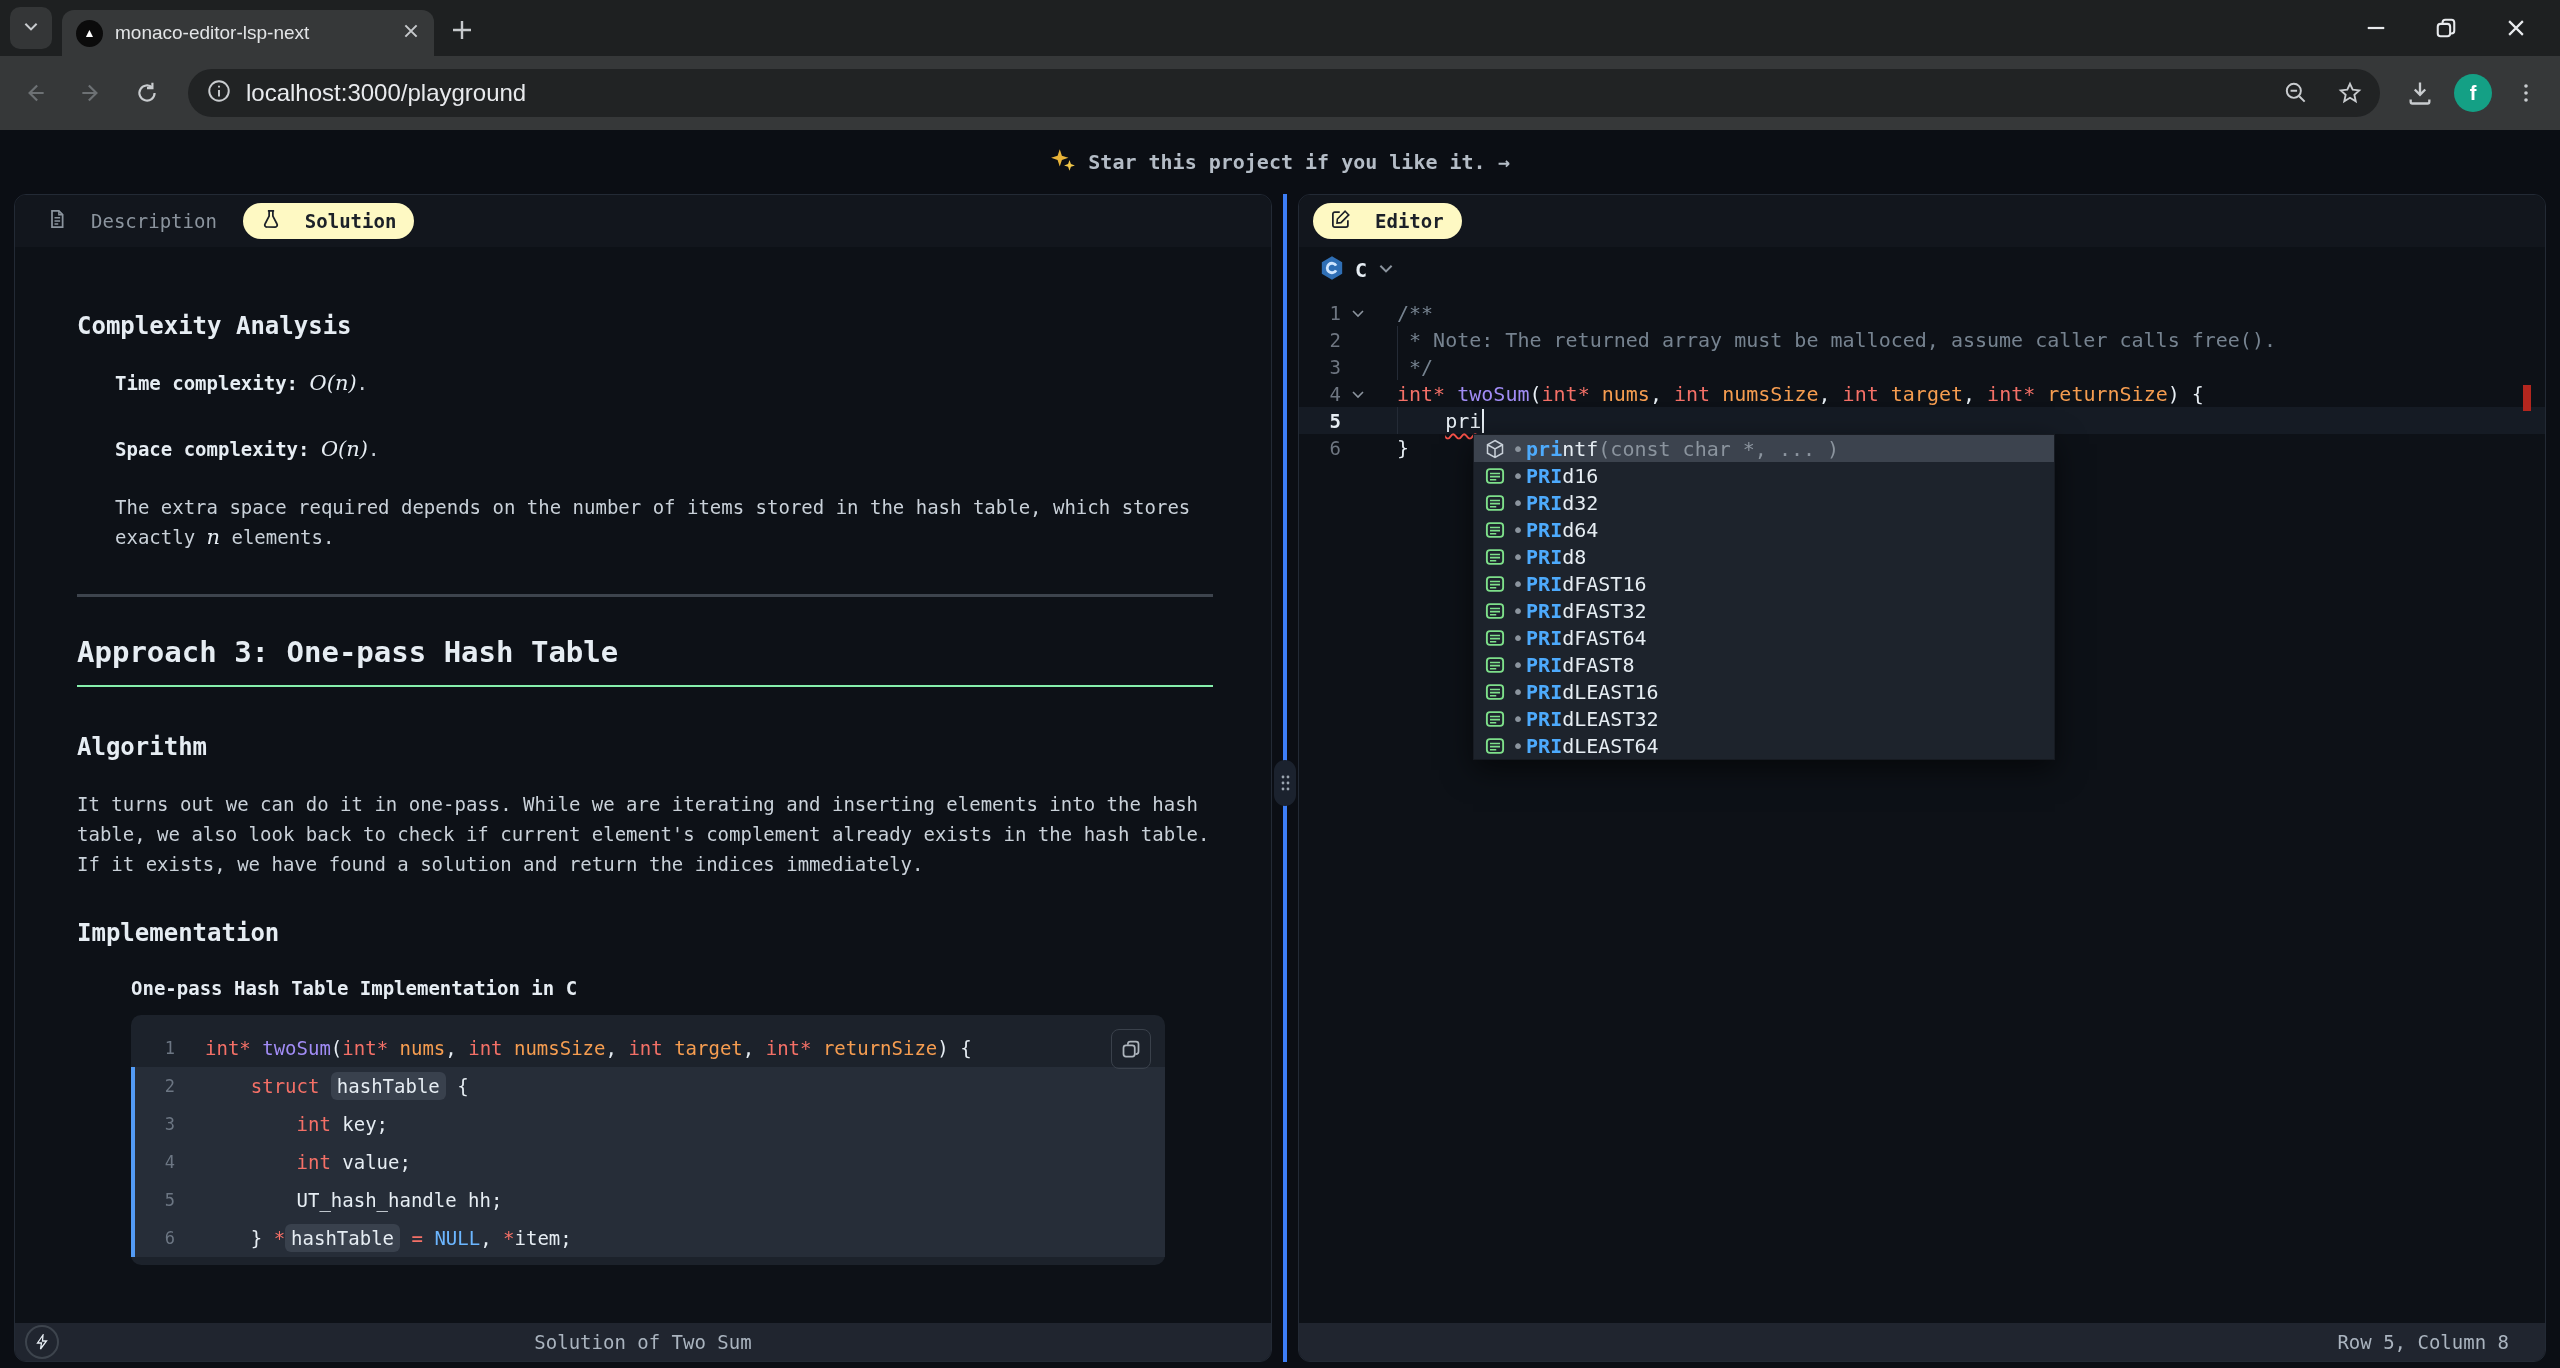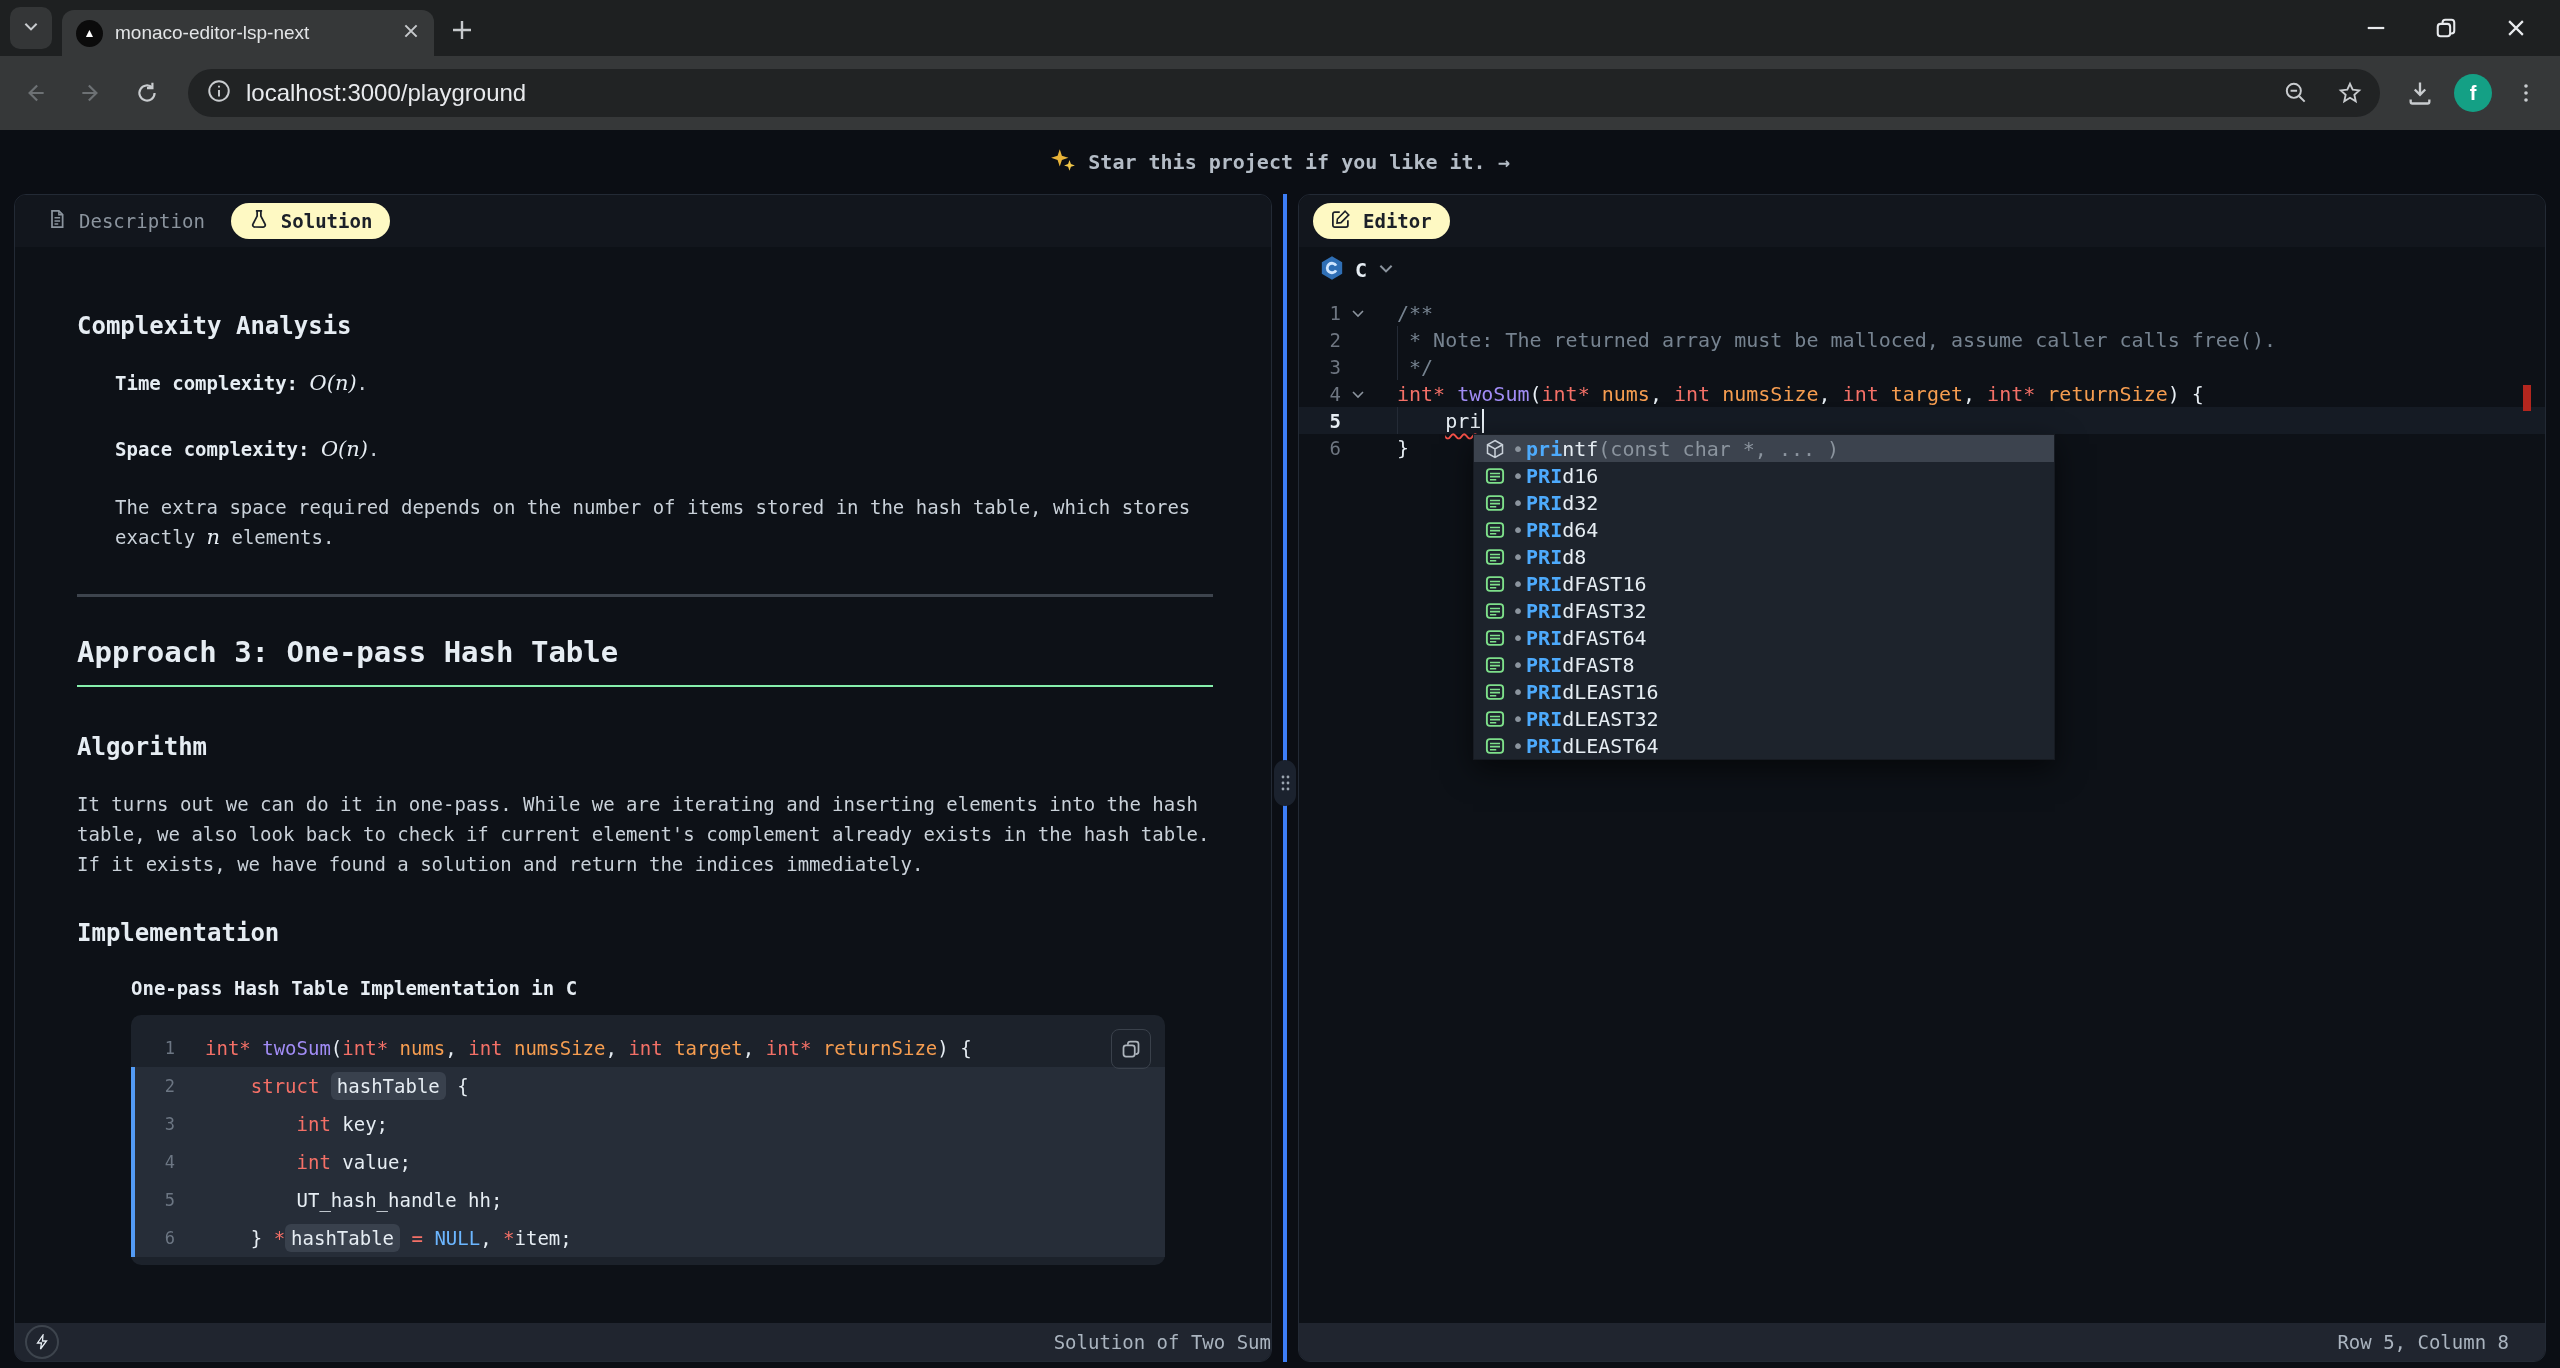--- a/index.html
+++ b/index.html
@@ -33,24 +33,24 @@
   .page { height:1238px; display:flex; flex-direction:column; background:#0b0e14; }
   .banner { height:64px; display:flex; align-items:center; justify-content:center; gap:12px;
             color:#b4bcc6; font-size:20px; font-weight:bold; }
   .main { flex:1; display:flex; padding:0 14px 6px; min-height:0; }
 
   .panel { background:#0d1117; border:1px solid #232a35; border-radius:12px;
            display:flex; flex-direction:column; overflow:hidden; min-height:0; }
   .panel.left { width:1258px; }
   .panel.right { flex:1; }
   .panel-header { height:52px; background:#12161d; display:flex; align-items:center; padding:0 14px; gap:8px; flex:0 0 auto; }
-  .ptab { height:36px; border-radius:18px; display:flex; align-items:center; gap:12px; padding:0 18px;
+  .ptab { height:36px; border-radius:18px; display:flex; align-items:center; gap:24px; padding:0 18px;
           color:#8b949e; font-size:19px; }
   .ptab.active { background:#fef9c3; color:#1c2128; font-weight:bold; }
-  .panel-footer { height:38px; background:#20252f; display:flex; align-items:center; justify-content:flex-end;
+  .panel-footer { height:38px; background:#20252f; display:flex; align-items:center; justify-content:center;
                   position:relative; flex:0 0 auto; color:#aab4bf; font-size:19px; }
   .bolt-btn { position:absolute; left:10px; top:2px; width:34px; height:34px; border-radius:50%;
               border:2px solid #3d444d; display:flex; align-items:center; justify-content:center; }
 
   
   .divider { width:26px; position:relative; }
   .divline { position:absolute; left:11px; top:0; bottom:0; width:4px; background:#3d7ef7; }
   .grip { position:absolute; left:2px; top:566px; width:22px; height:46px; border-radius:11px;
           background:#1b222e; display:flex; align-items:center; justify-content:center; }
 

